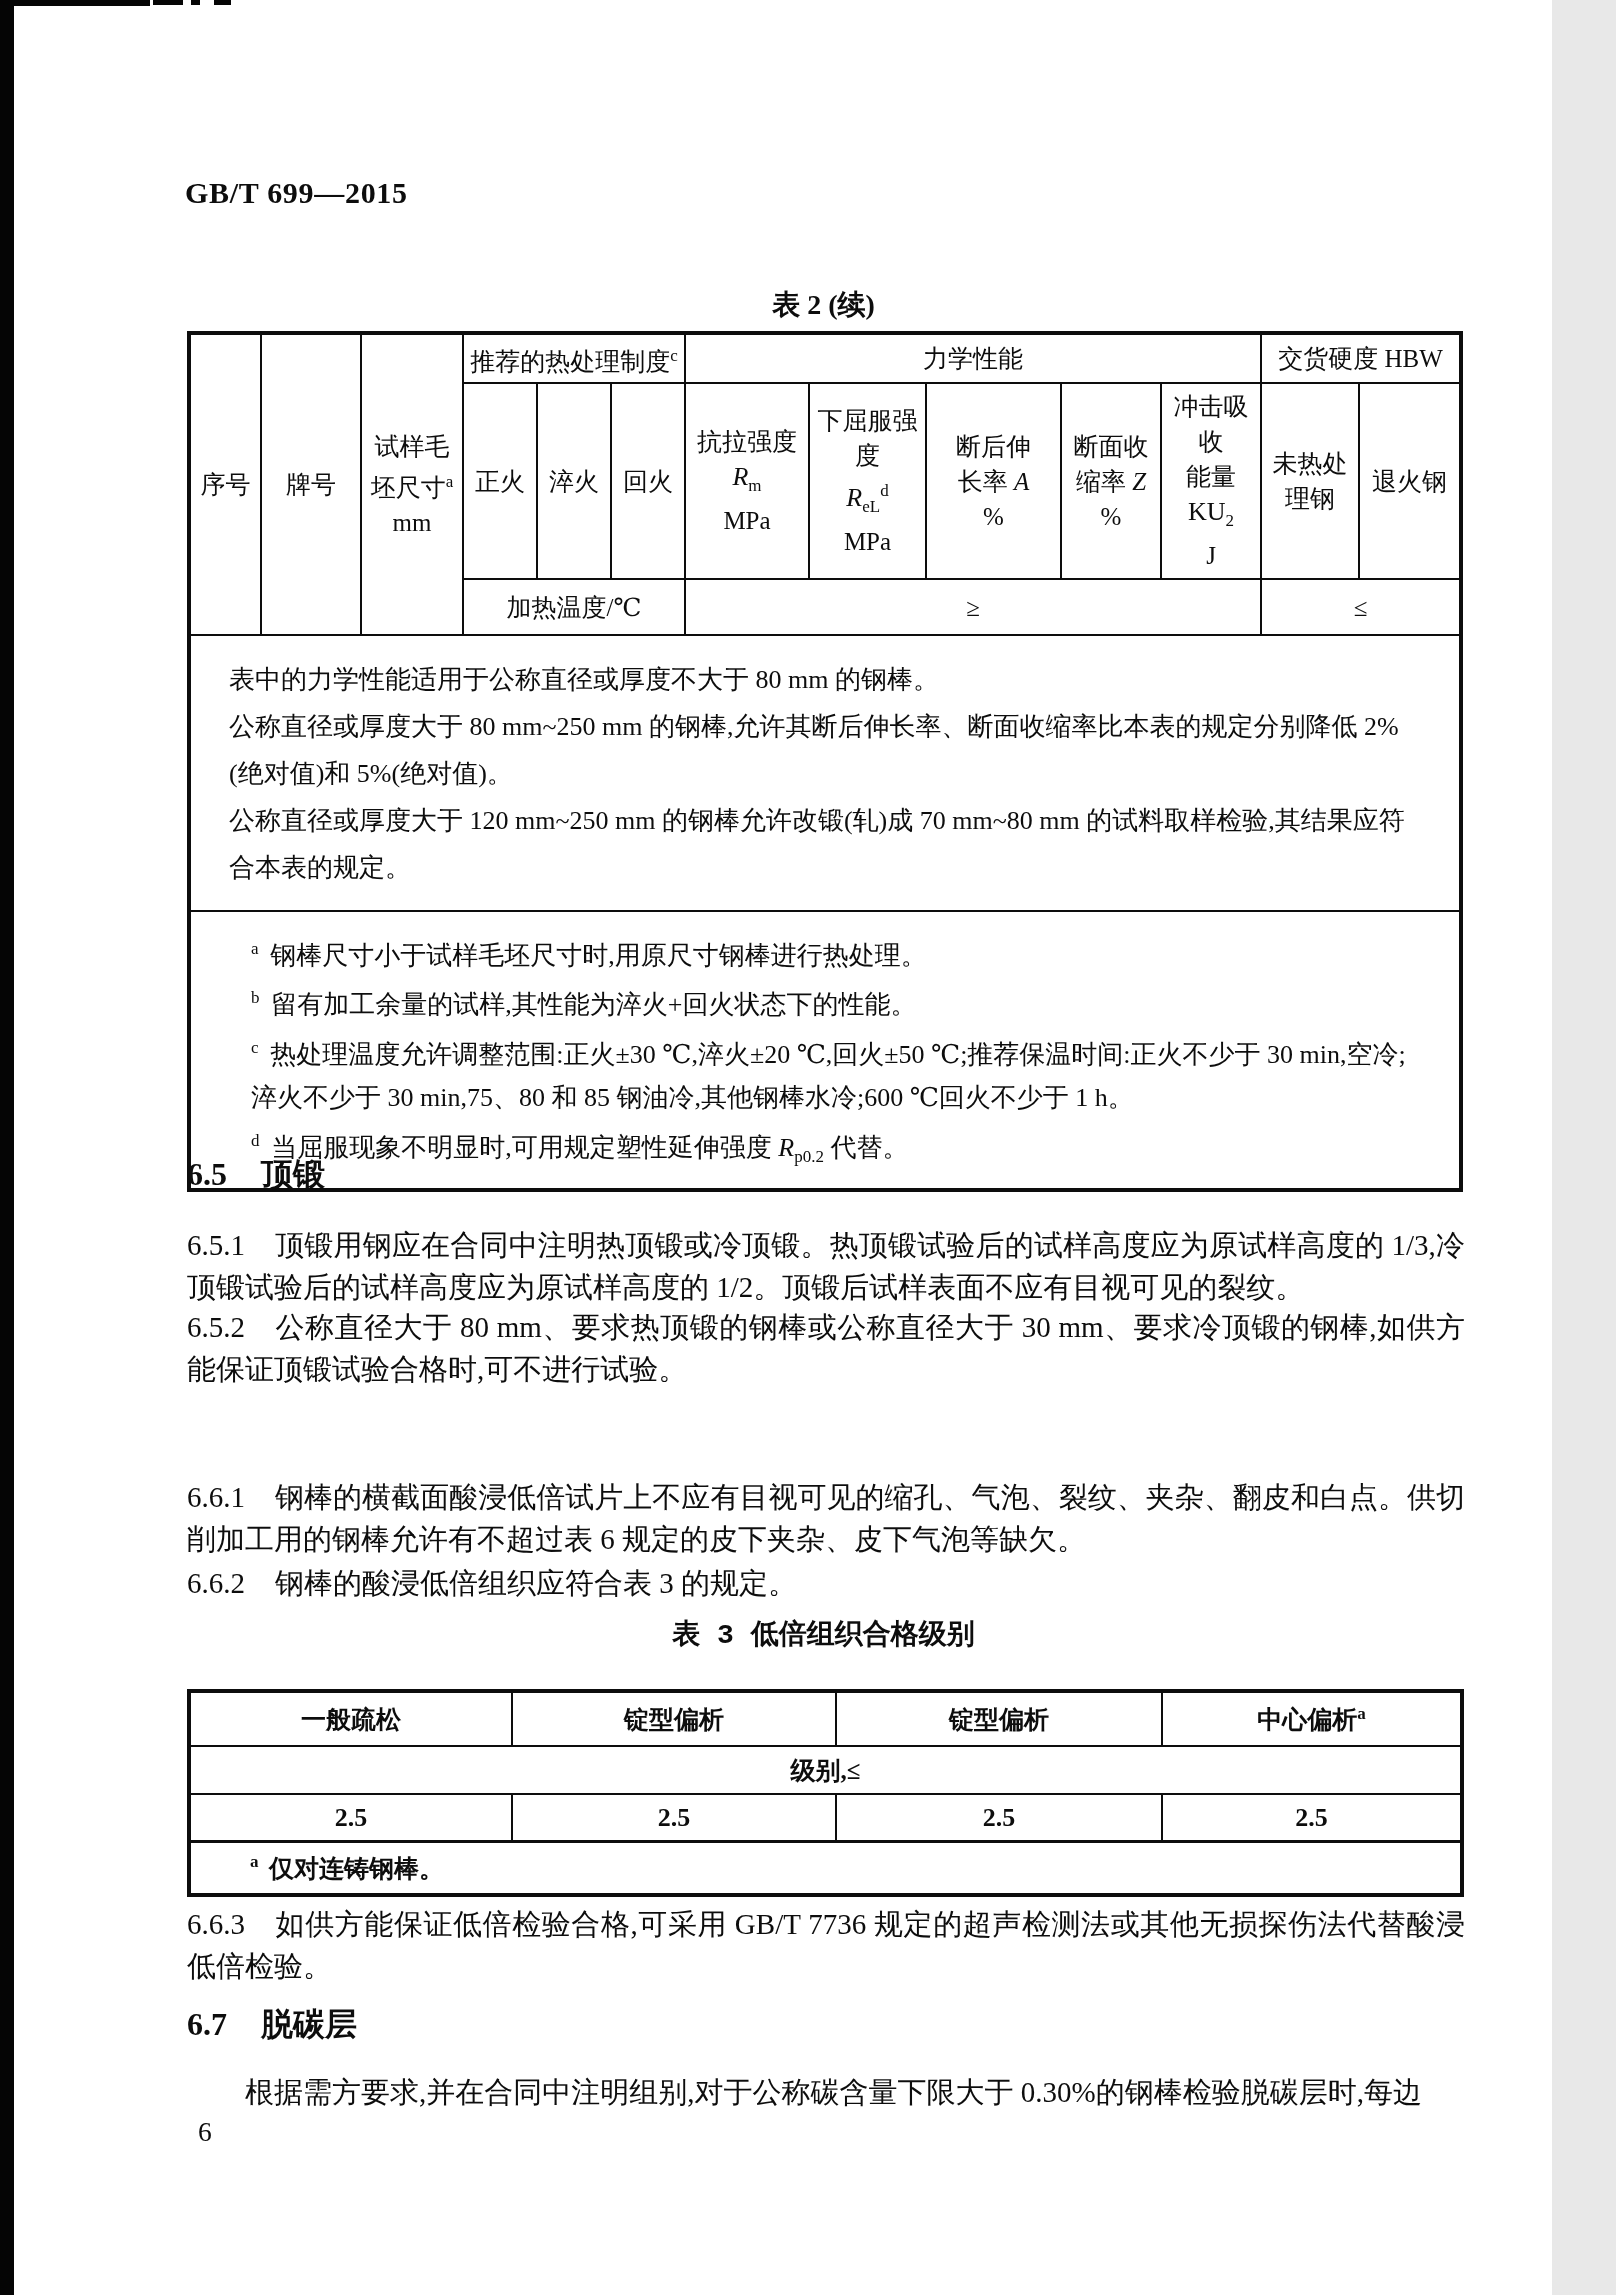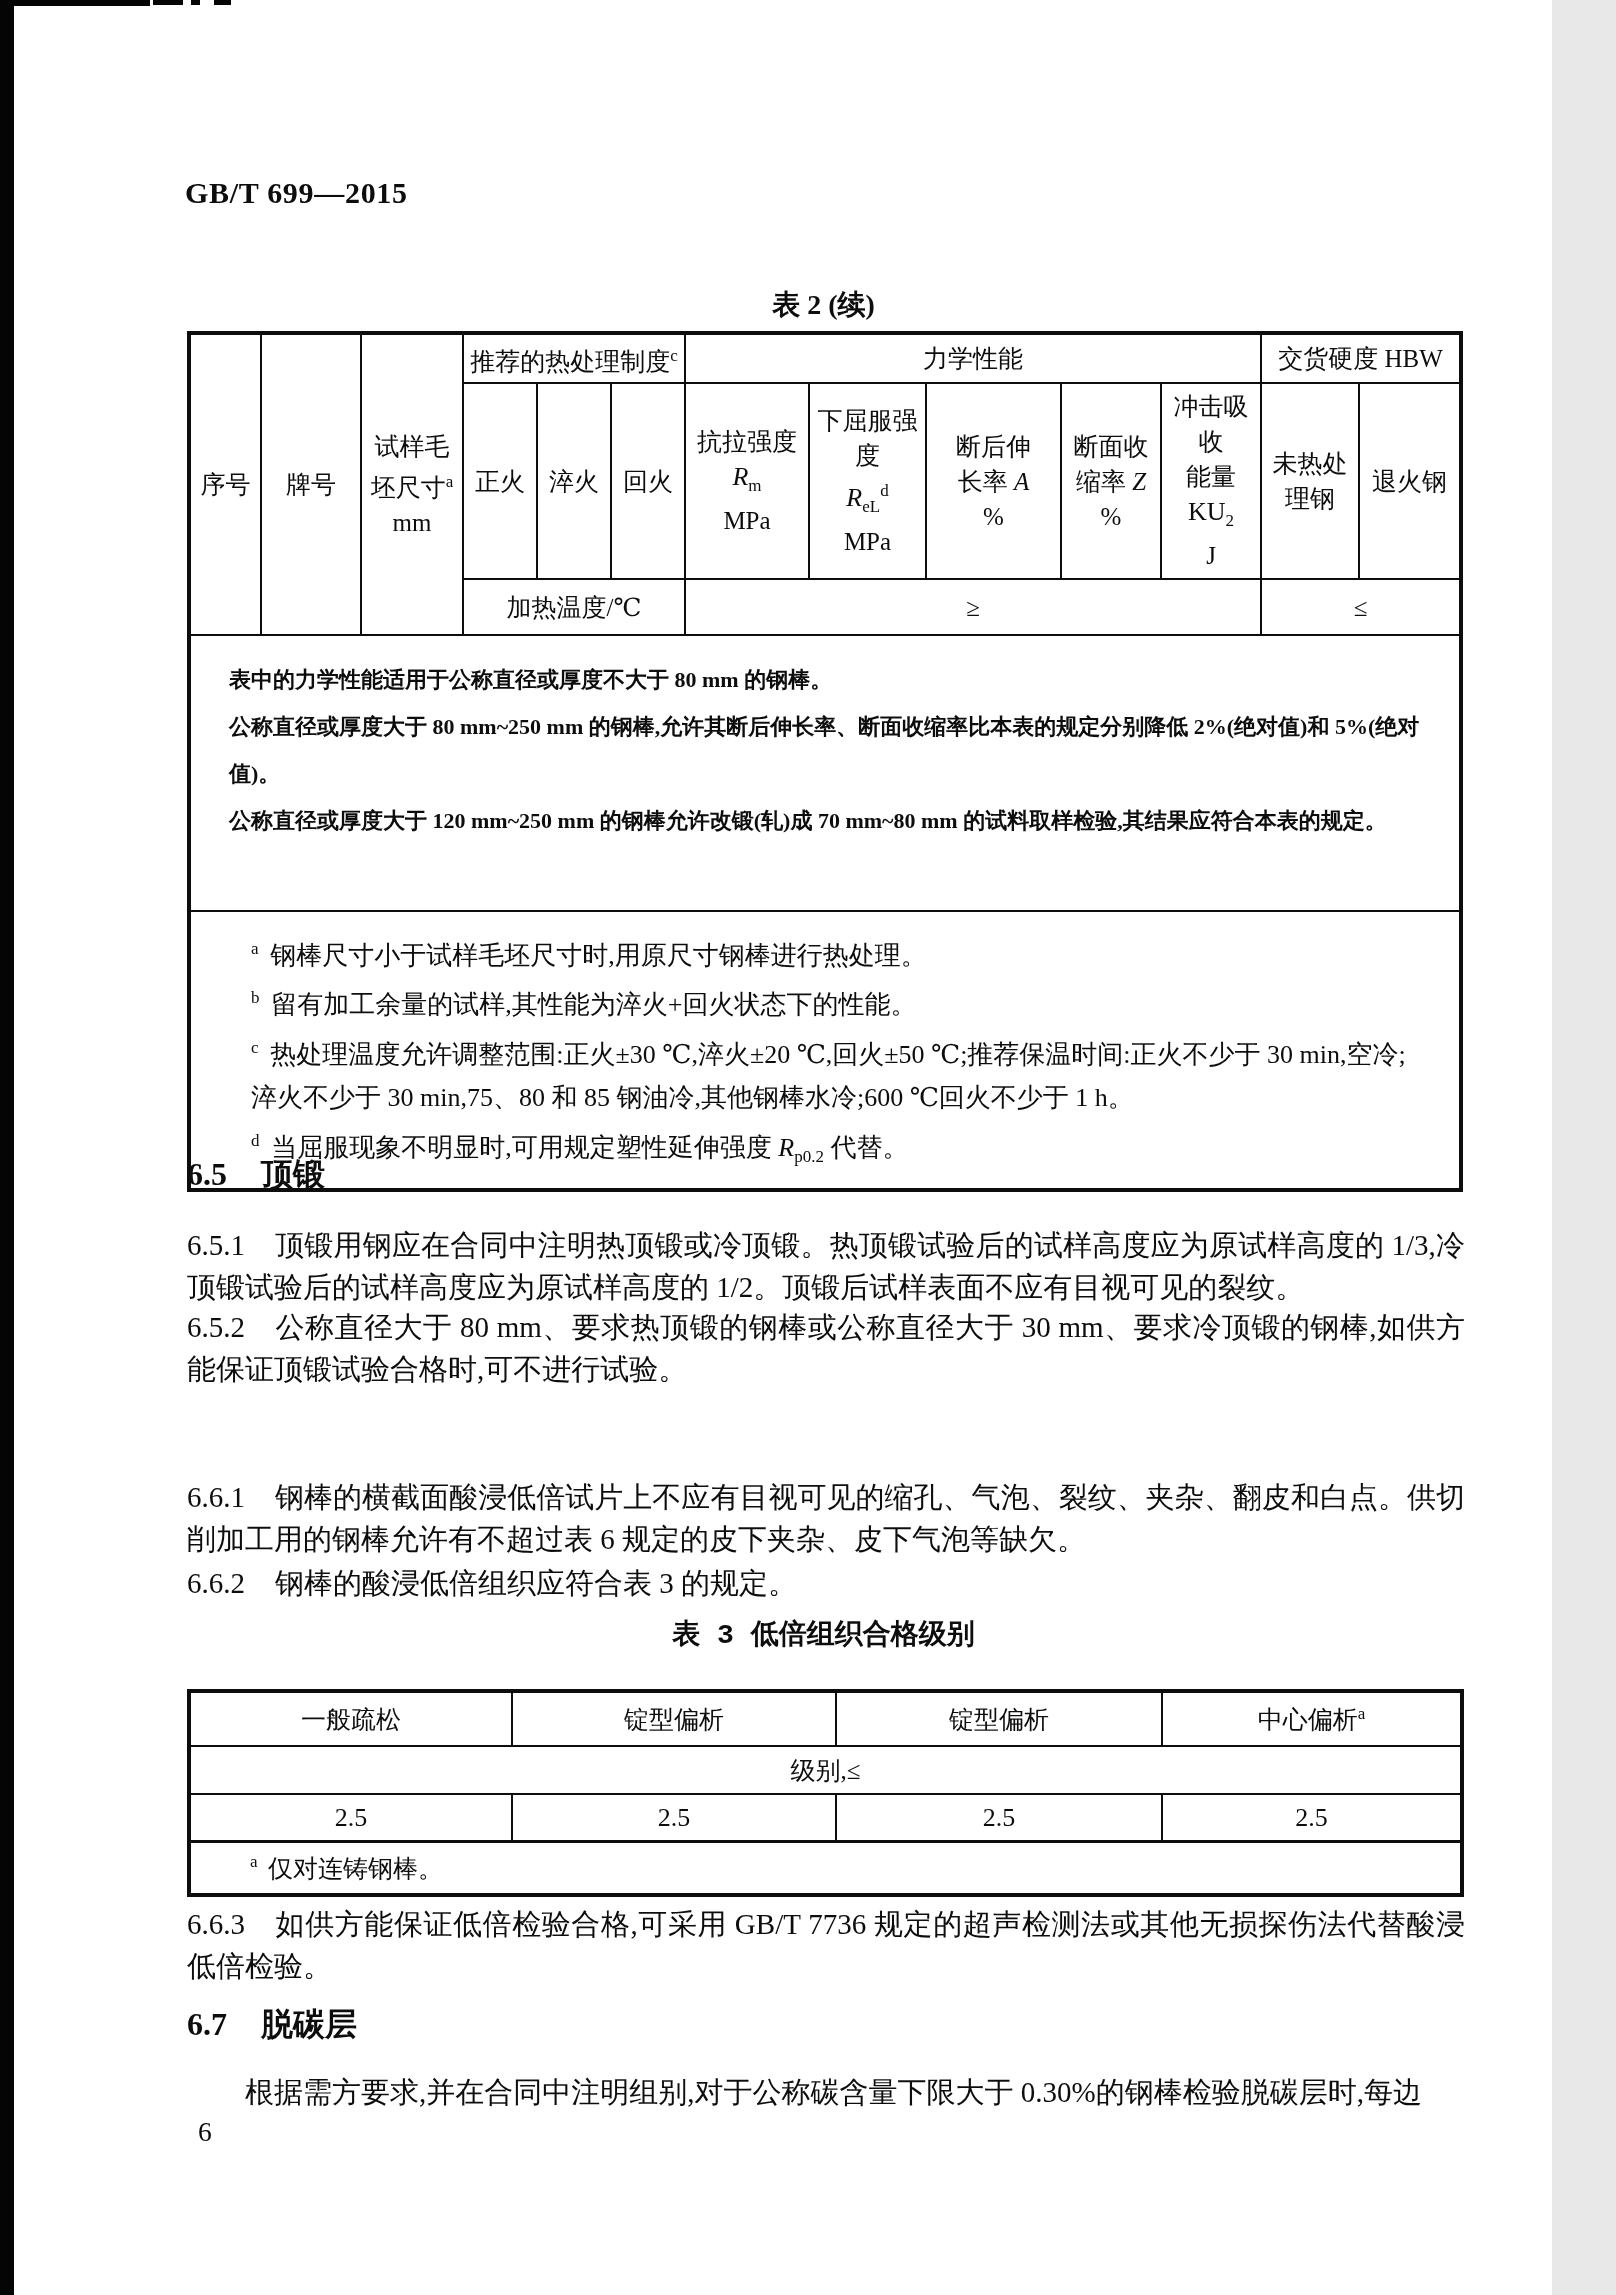--- a/index.html
+++ b/index.html
@@ -18,36 +18,36 @@
 
   .doc-number { position:absolute; left:185px; top:176px; font-size:30px; font-weight:700; letter-spacing:0.7px; }
 
   .tbl-title  { position:absolute; left:187px; width:1273px; text-align:center; font-size:28px; font-weight:700; }
   #t2-title   { top:286px; }
   #t3-title   { top:1615px;font-family:Liberation Mono, monospace; }
 
   table { border-collapse:collapse; table-layout:fixed; position:absolute; left:187px; background:#fff; }
   td { border:2px solid #0d0d0d; text-align:center; vertical-align:middle; padding:0; }
   #t2 { top:331px; width:1273px; border:4.6px solid #0d0d0d; }
-  #t3 { top:1689px; width:1273px; border:4.6px solid #0d0d0d; }
+  #t3 { top:1689px; width:1273px; border:4.6px solid #0d0d0d;font-weight:bold; }
 
   #t2 td { font-size:25px; line-height:35px; }
   #t2 tr.r1 td { height:47px; }
   #t2 tr.r2 td { height:194px; }
   #t2 tr.r3 td { height:54px; }
   .sym  { font-size:26px; }
   .sym i { font-family:"Liberation Serif","DejaVu Serif",serif; }
   sub { font-size:17px; }
   sup { font-size:17px; }
   .cmp { font-size:33px; }
 
   td.notes, td.fns { text-align:left; vertical-align:top; }
   td.notes { height:244px; padding:19.7px 29.5px 10.5px 38px; }
   td.fns   { height:230px; padding:14.4px 29.5px 10.5px 38px; }
-  td.notes p { margin:0; font-size:22px; line-height:47px;font-weight:bold; }
+  td.notes p { margin:0; font-size:26px; line-height:47px; }
   td.fns p   { margin:0; font-size:26px; line-height:43px; padding-left:22px; }
   td.fns p sup { margin-right:11.8px; }
 
   .heading   { position:absolute; left:187px; width:1279px; font-size:32px; font-weight:700; line-height:42px; }
   .heading .num { display:inline-block; margin-right:34px; }
   .para      { position:absolute; left:187px; width:1278px; font-size:29px; line-height:42px; text-align:justify; }
   .para .num { margin-right:30px; }
   .indent1   { text-indent:58px; }
 
   #t3 td { font-size:25px; }

